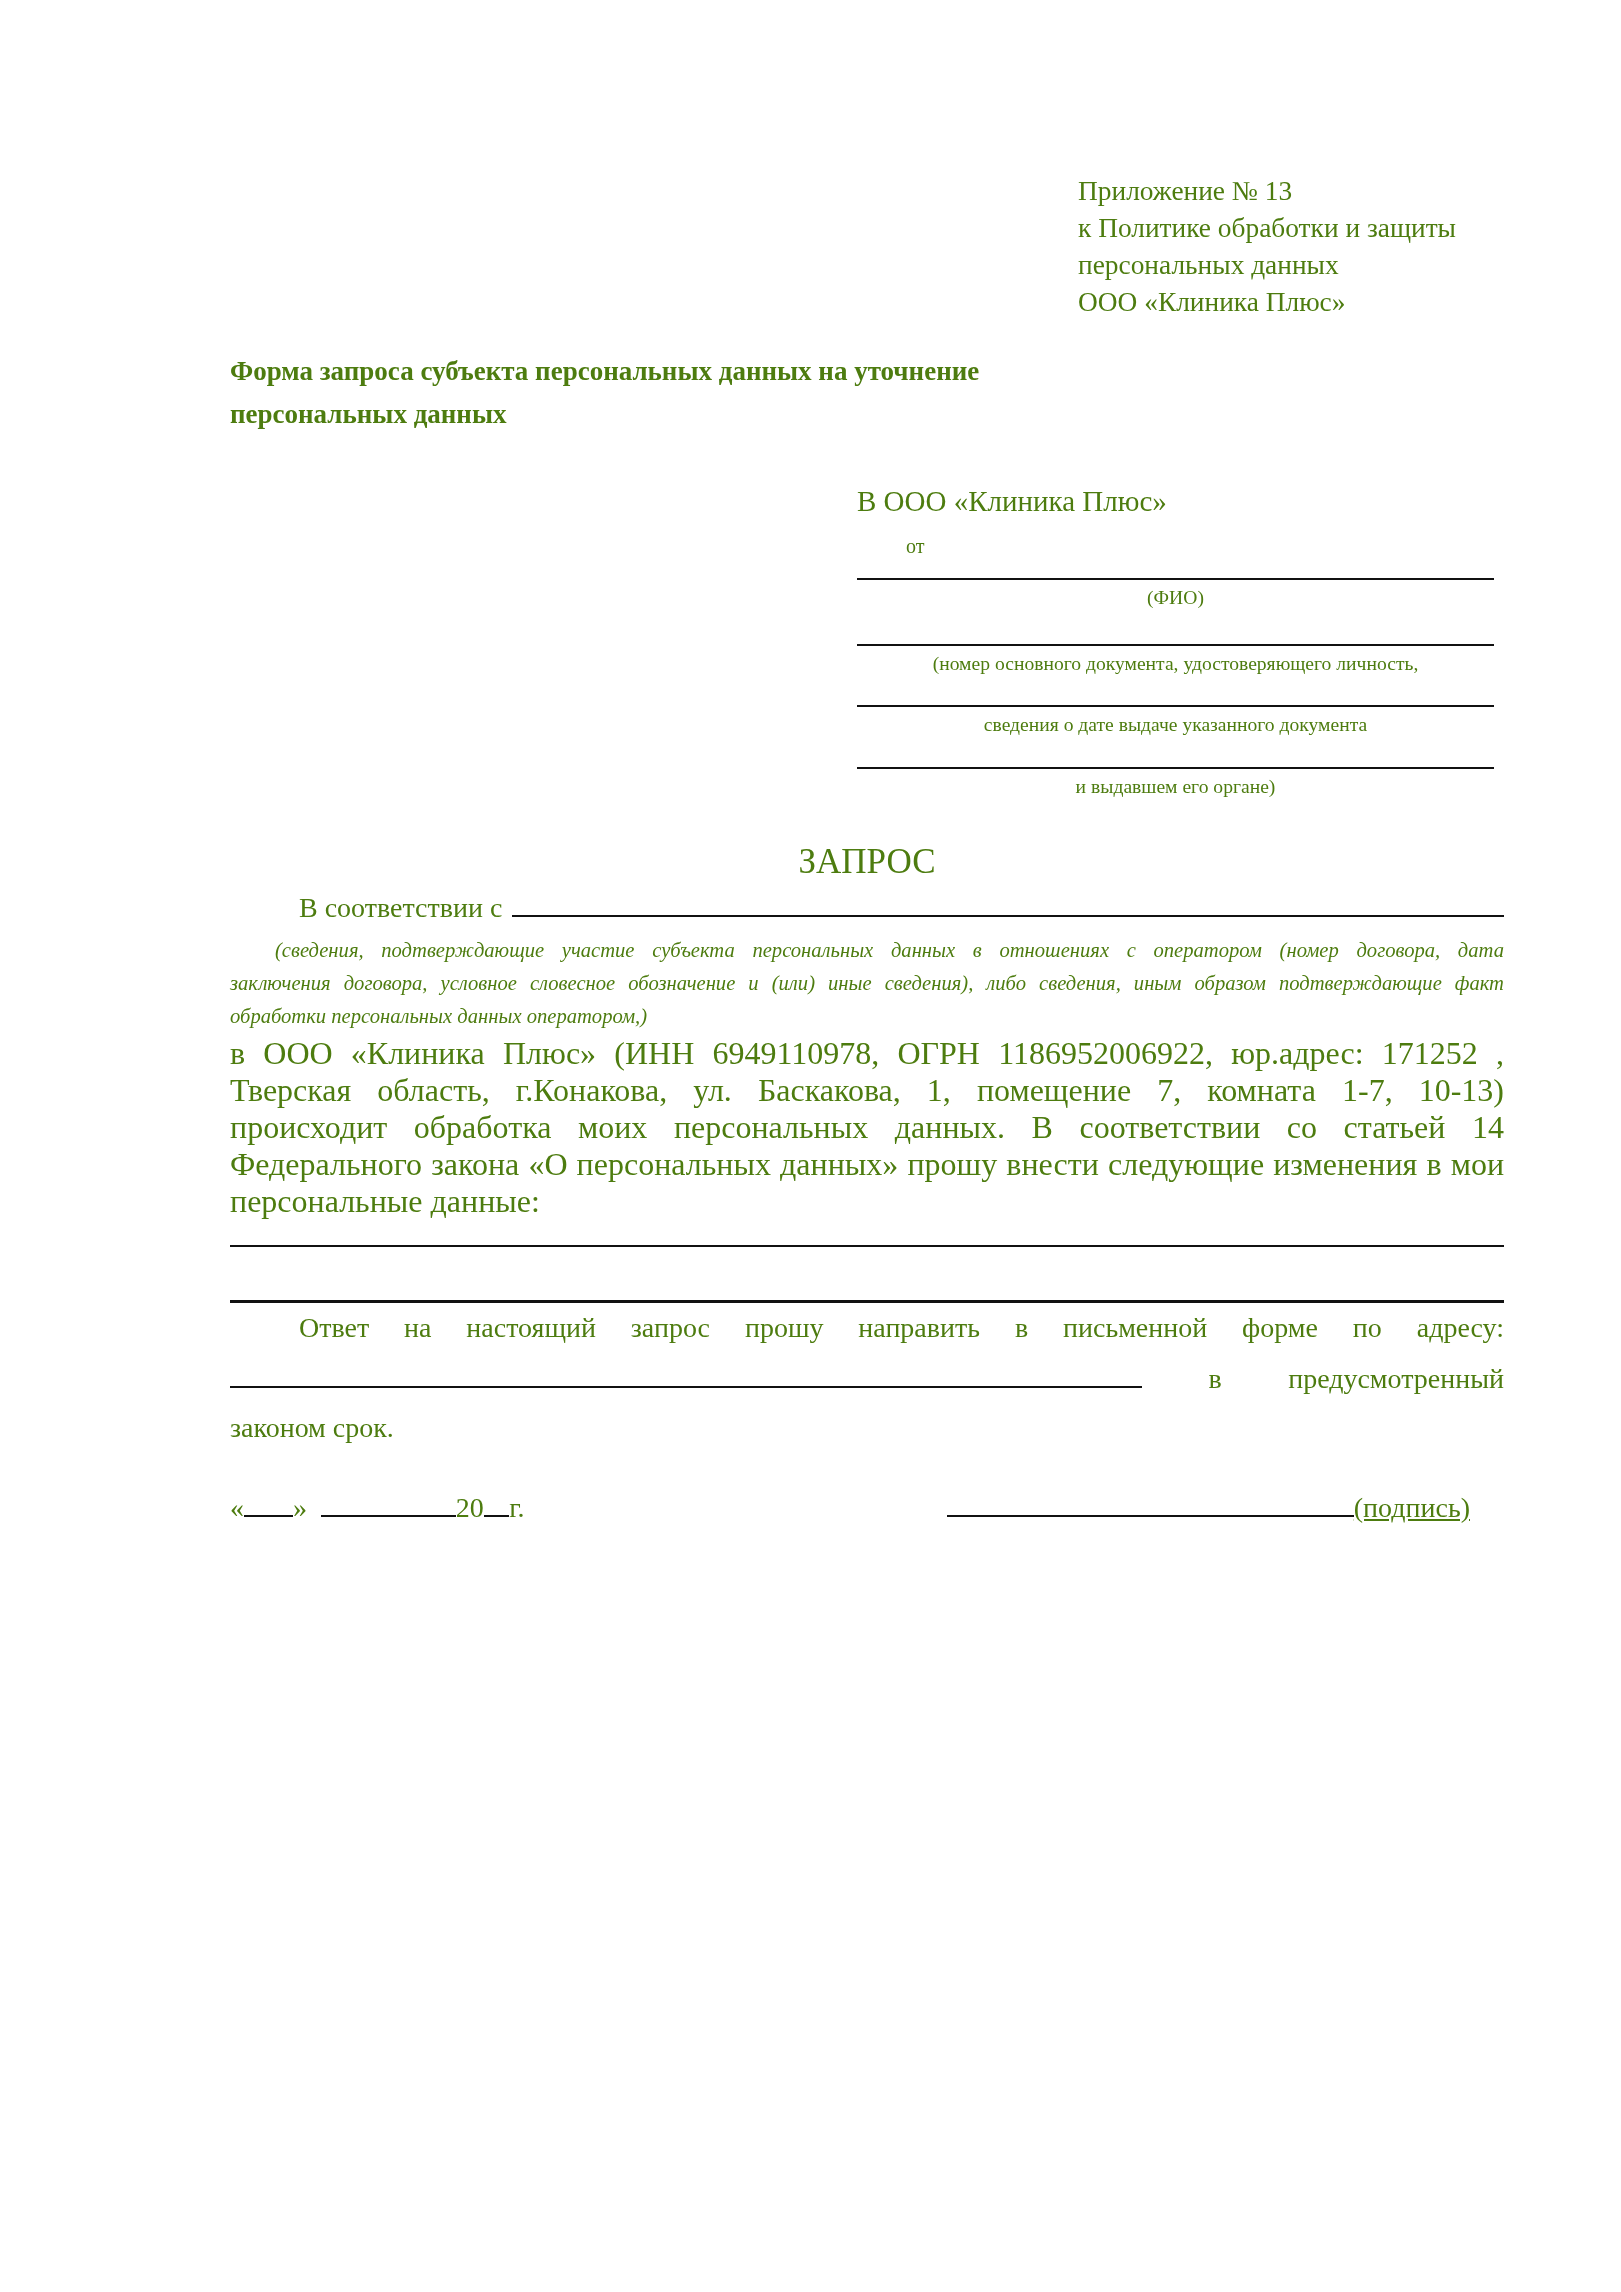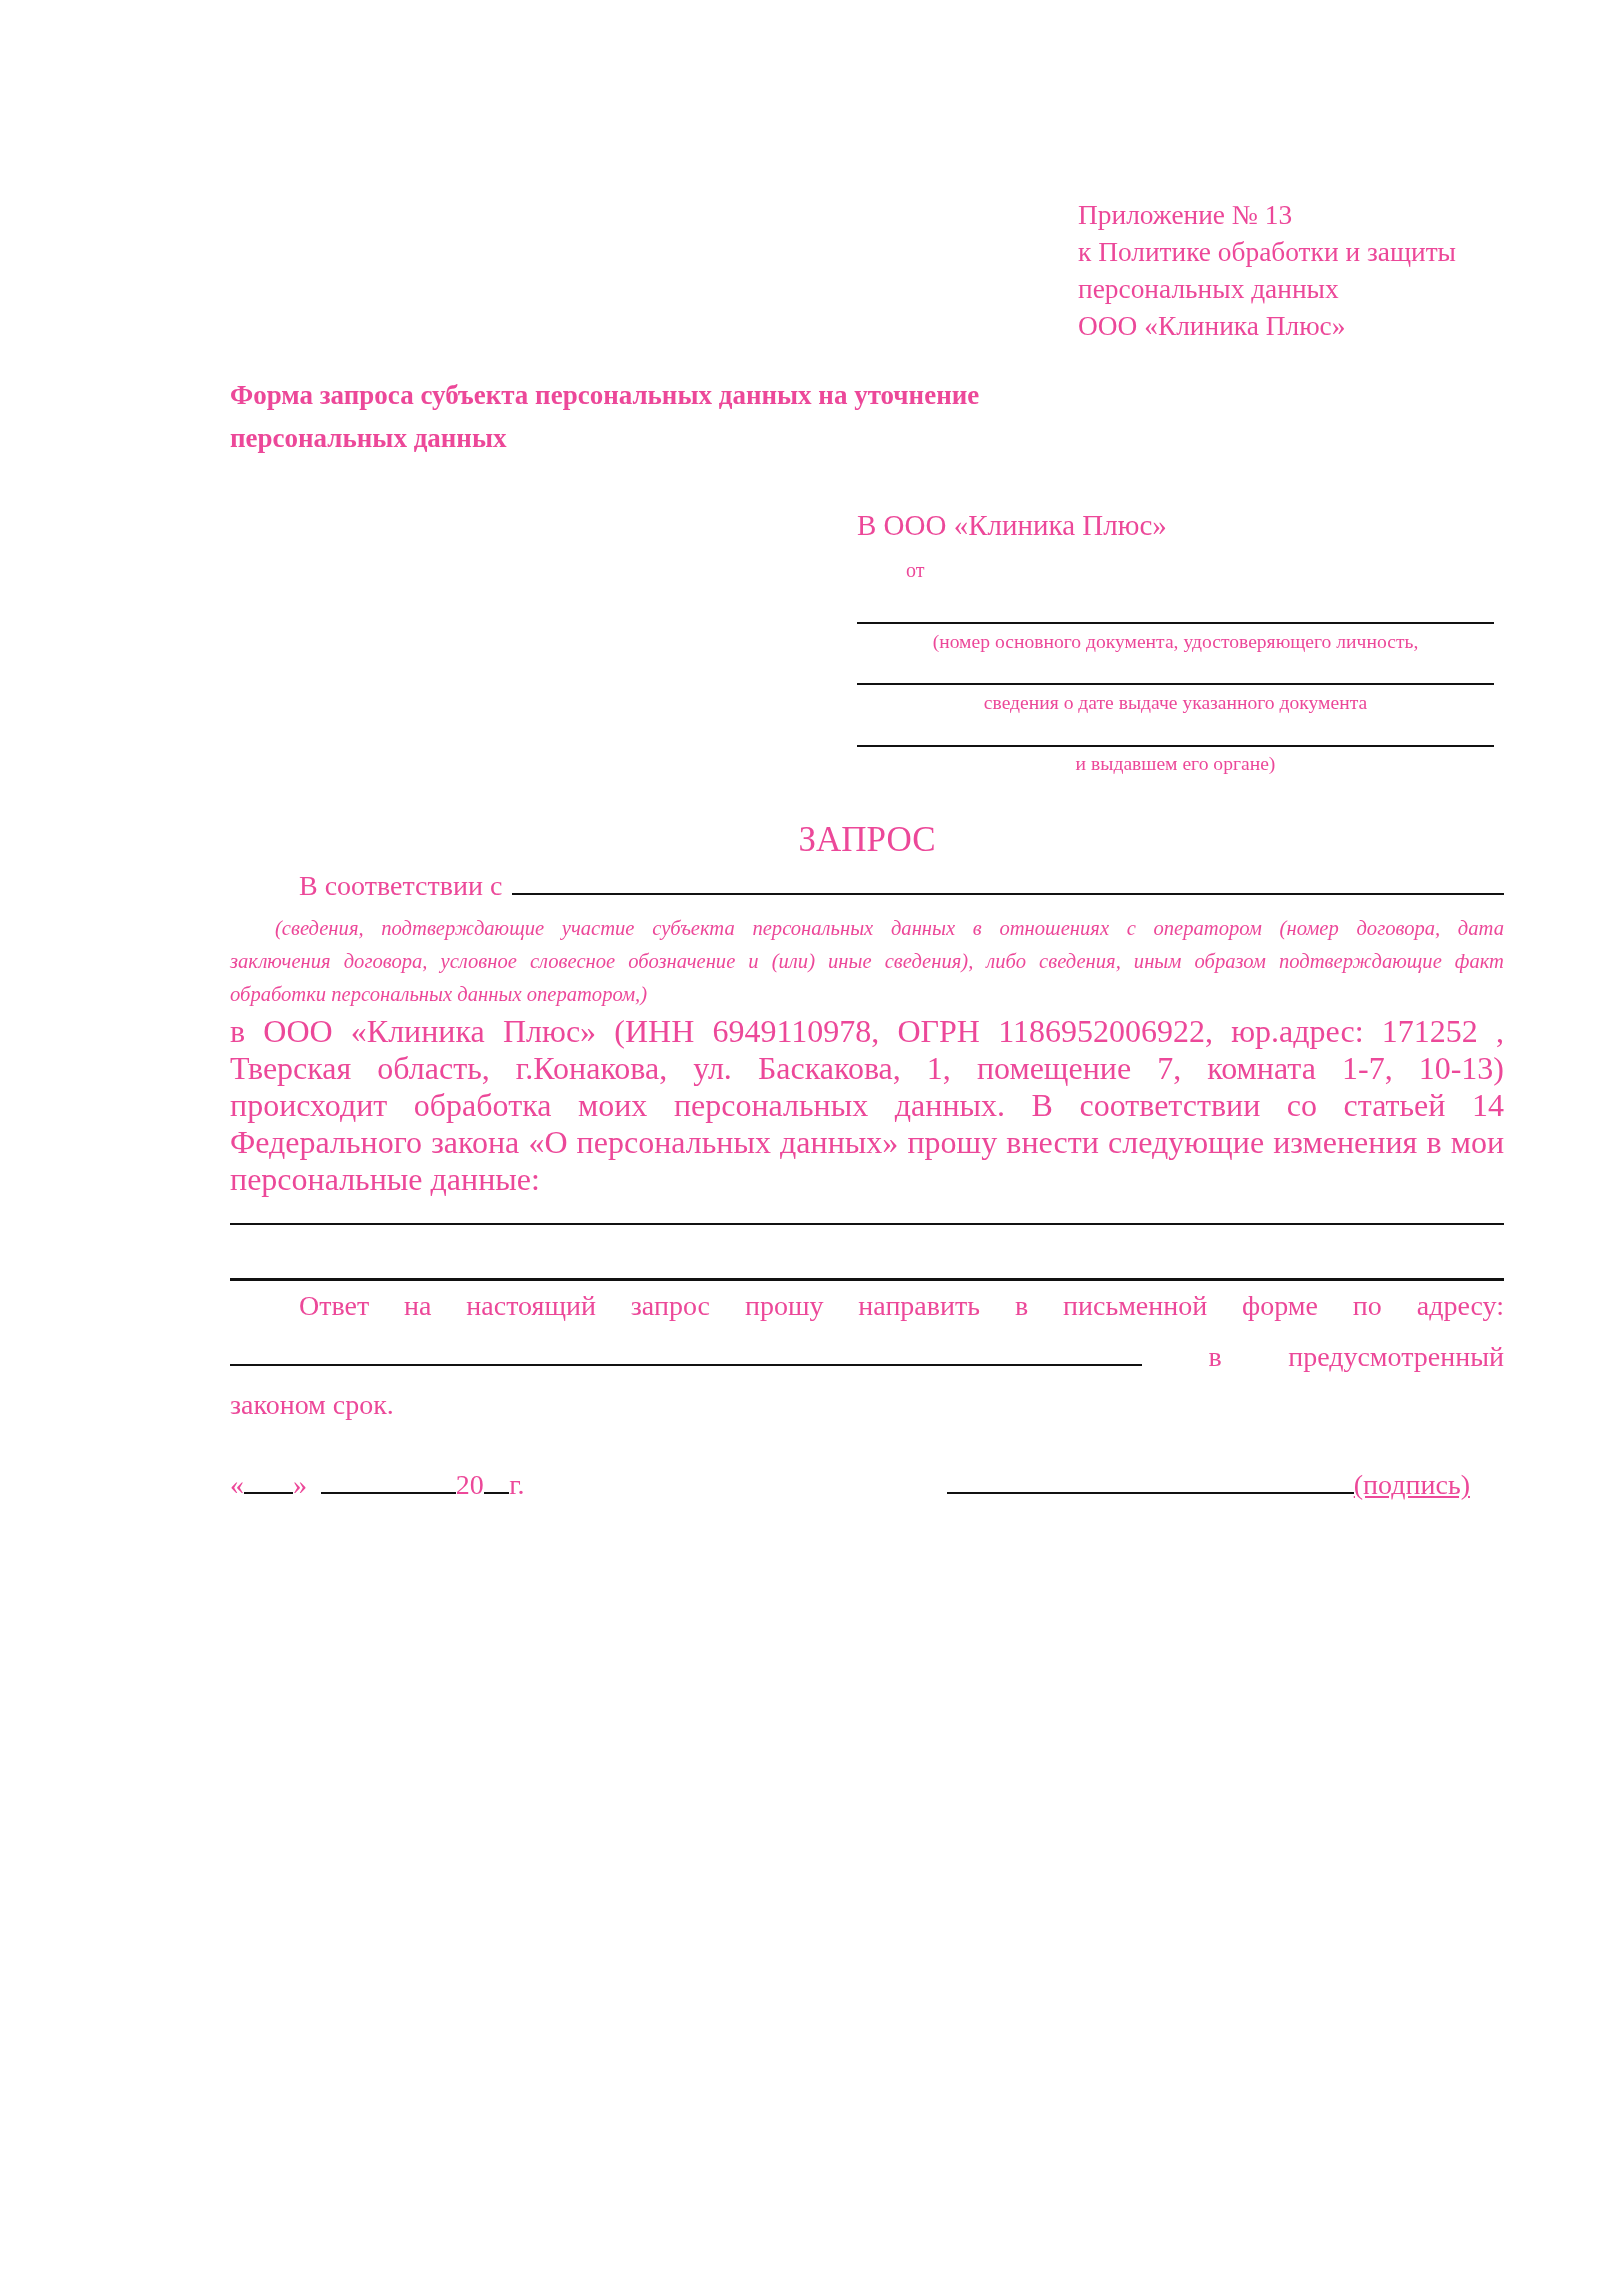--- a/index.html
+++ b/index.html
@@ -1,23 +1,22 @@
 <!DOCTYPE html>
 <html lang="ru"><head>
 <meta charset="utf-8">
 <style>
   html,body{margin:0;padding:0;background:#ffffff;}
   .page{
     position:relative;
     width:1621px;height:1667px;
     background:#ffffff;
-    color:#ec4899;
+    color:#4d7c0f;
     font-family:"Liberation Serif","DejaVu Serif",serif;
     overflow:hidden;
-    margin-top:24px;
   }
   .content{
     box-sizing:border-box;
     margin-left:230px;
     width:1274px;
     padding-top:173px;
   }
 
   
   .appendix{margin-left:848px;font-size:27.4px;line-height:37px;}
@@ -84,20 +83,24 @@
 
     <div class="title">
       <div>Форма запроса субъекта персональных данных на уточнение</div>
       <div>персональных данных</div>
     </div>
 
     <div class="addressee">
       <div class="addr-to">В ООО «Клиника Плюс»</div>
       <div class="addr-from">от</div>
 
+      <div class="afield f1">
+        <div class="arule"></div>
+        <div class="acap">(ФИО)</div>
+      </div>
       <div class="afield f2">
         <div class="arule"></div>
         <div class="acap">(номер основного документа, удостоверяющего личность,</div>
       </div>
       <div class="afield f3">
         <div class="arule"></div>
         <div class="acap">сведения о дате выдаче указанного документа</div>
       </div>
       <div class="afield f4">
         <div class="arule"></div>

